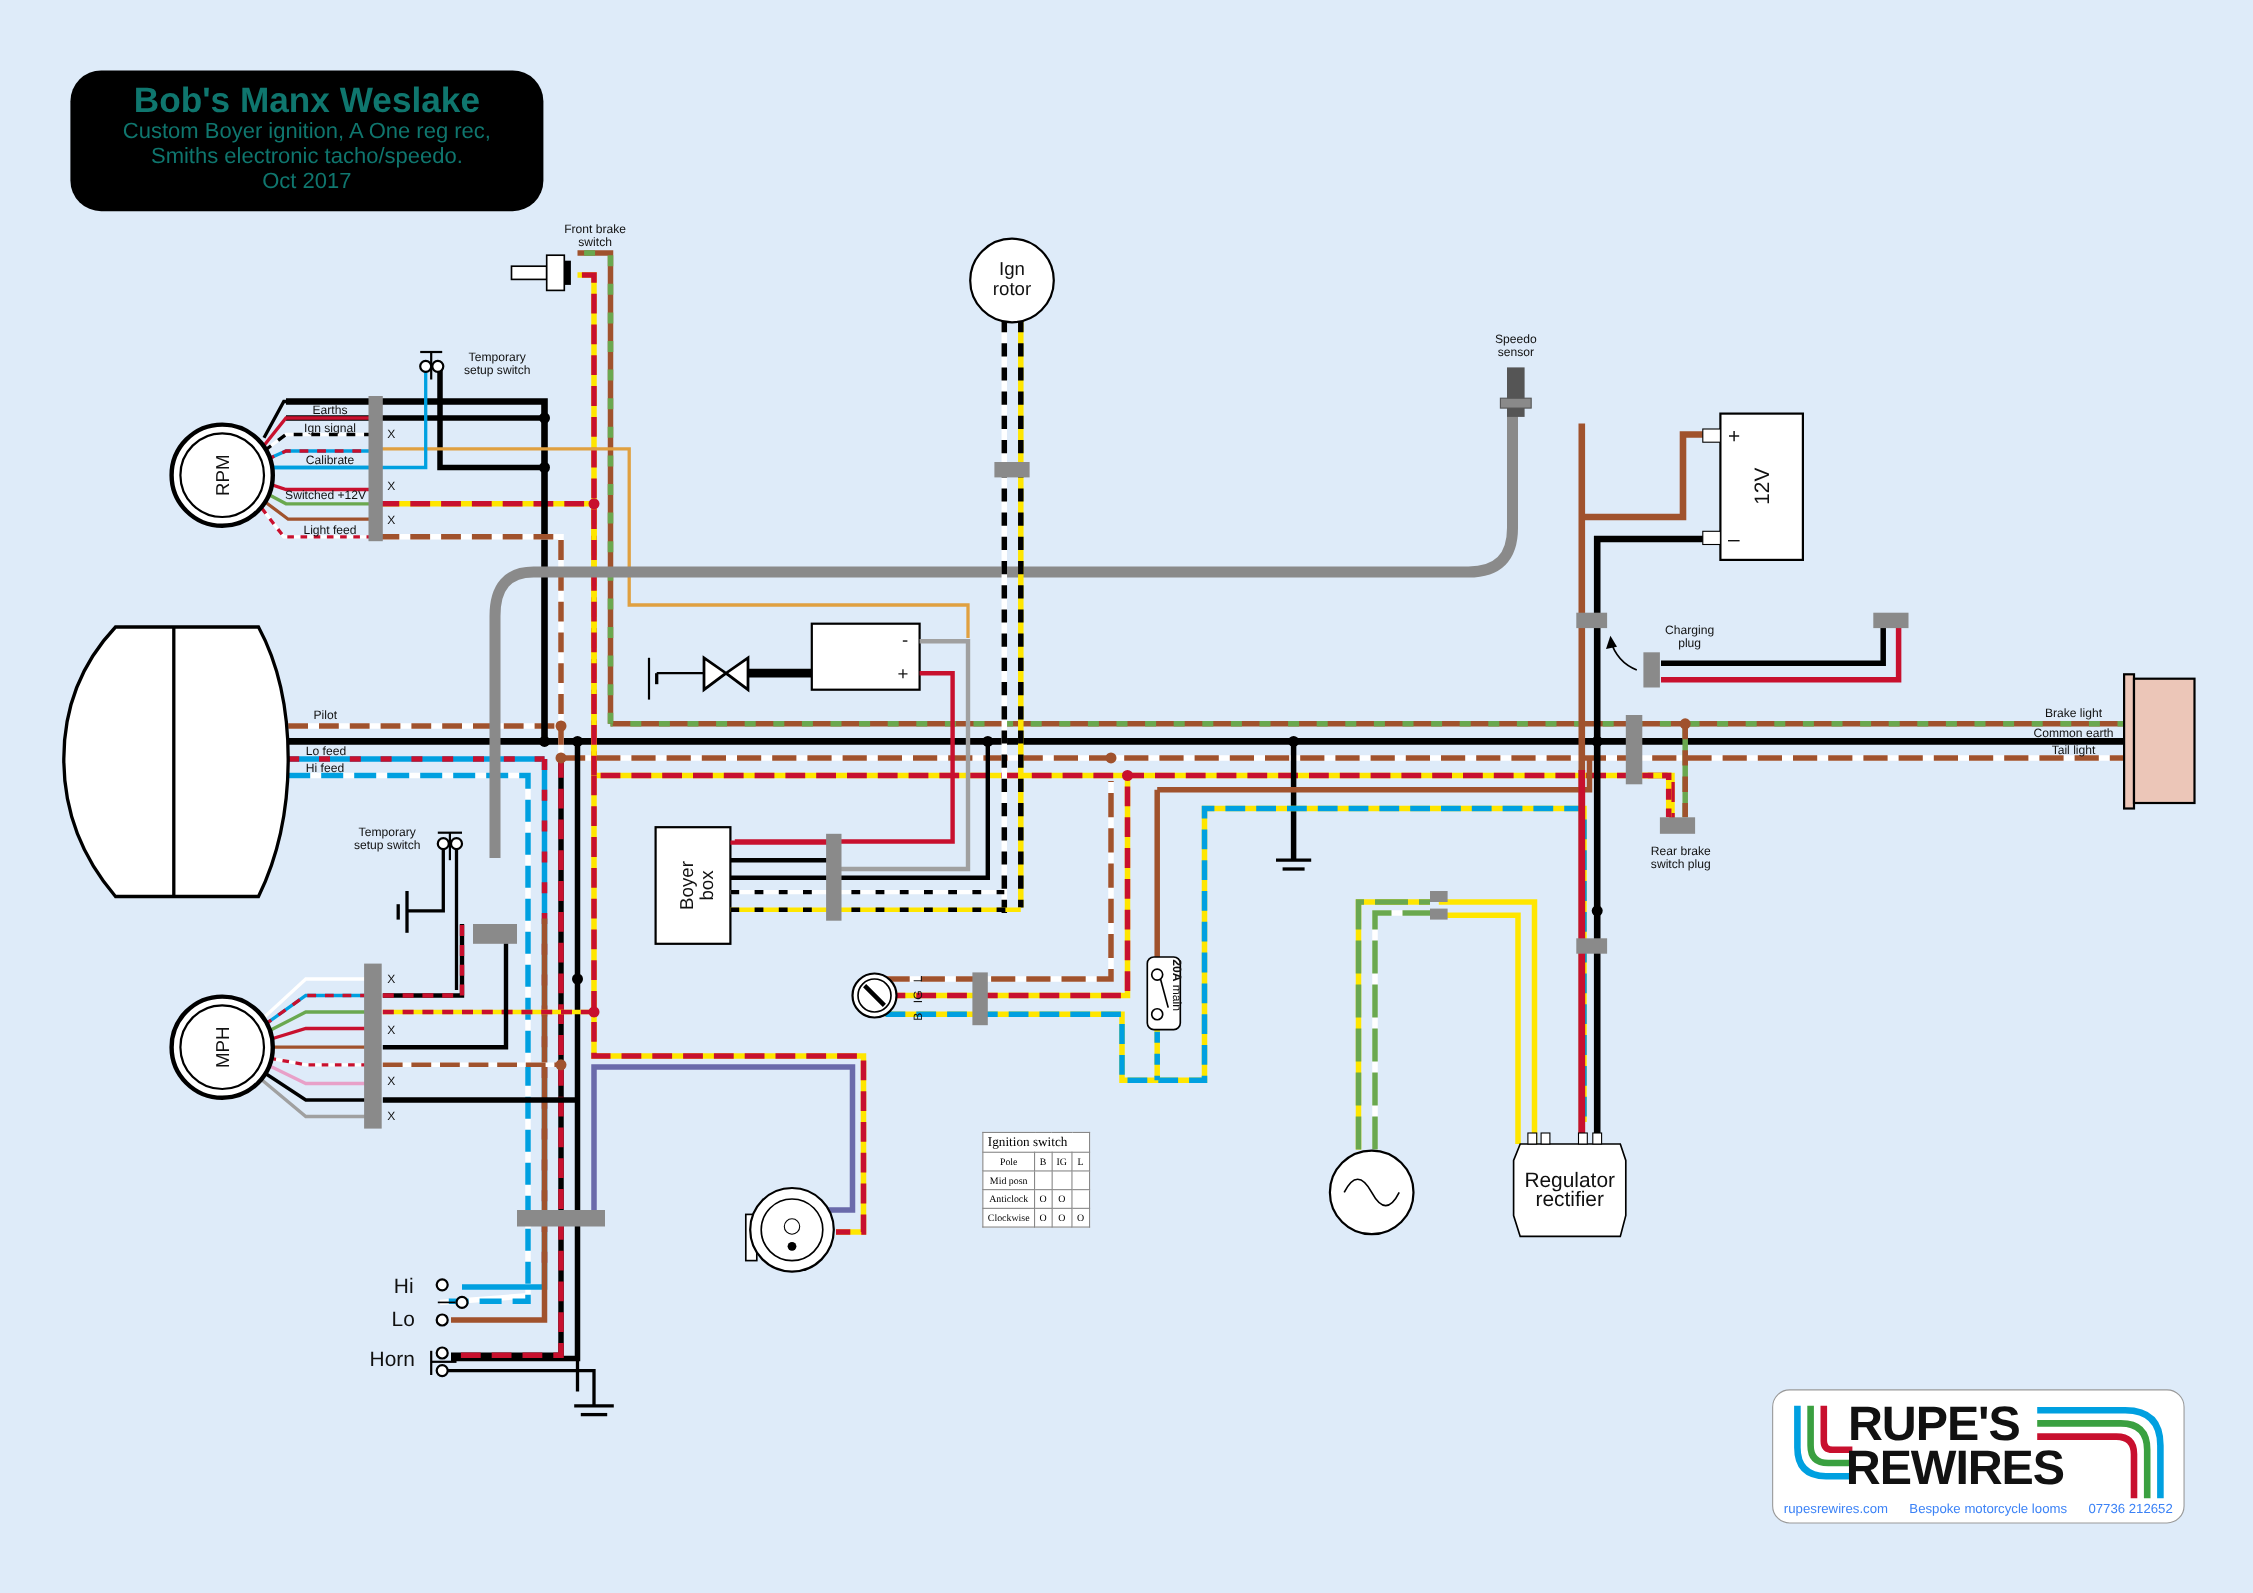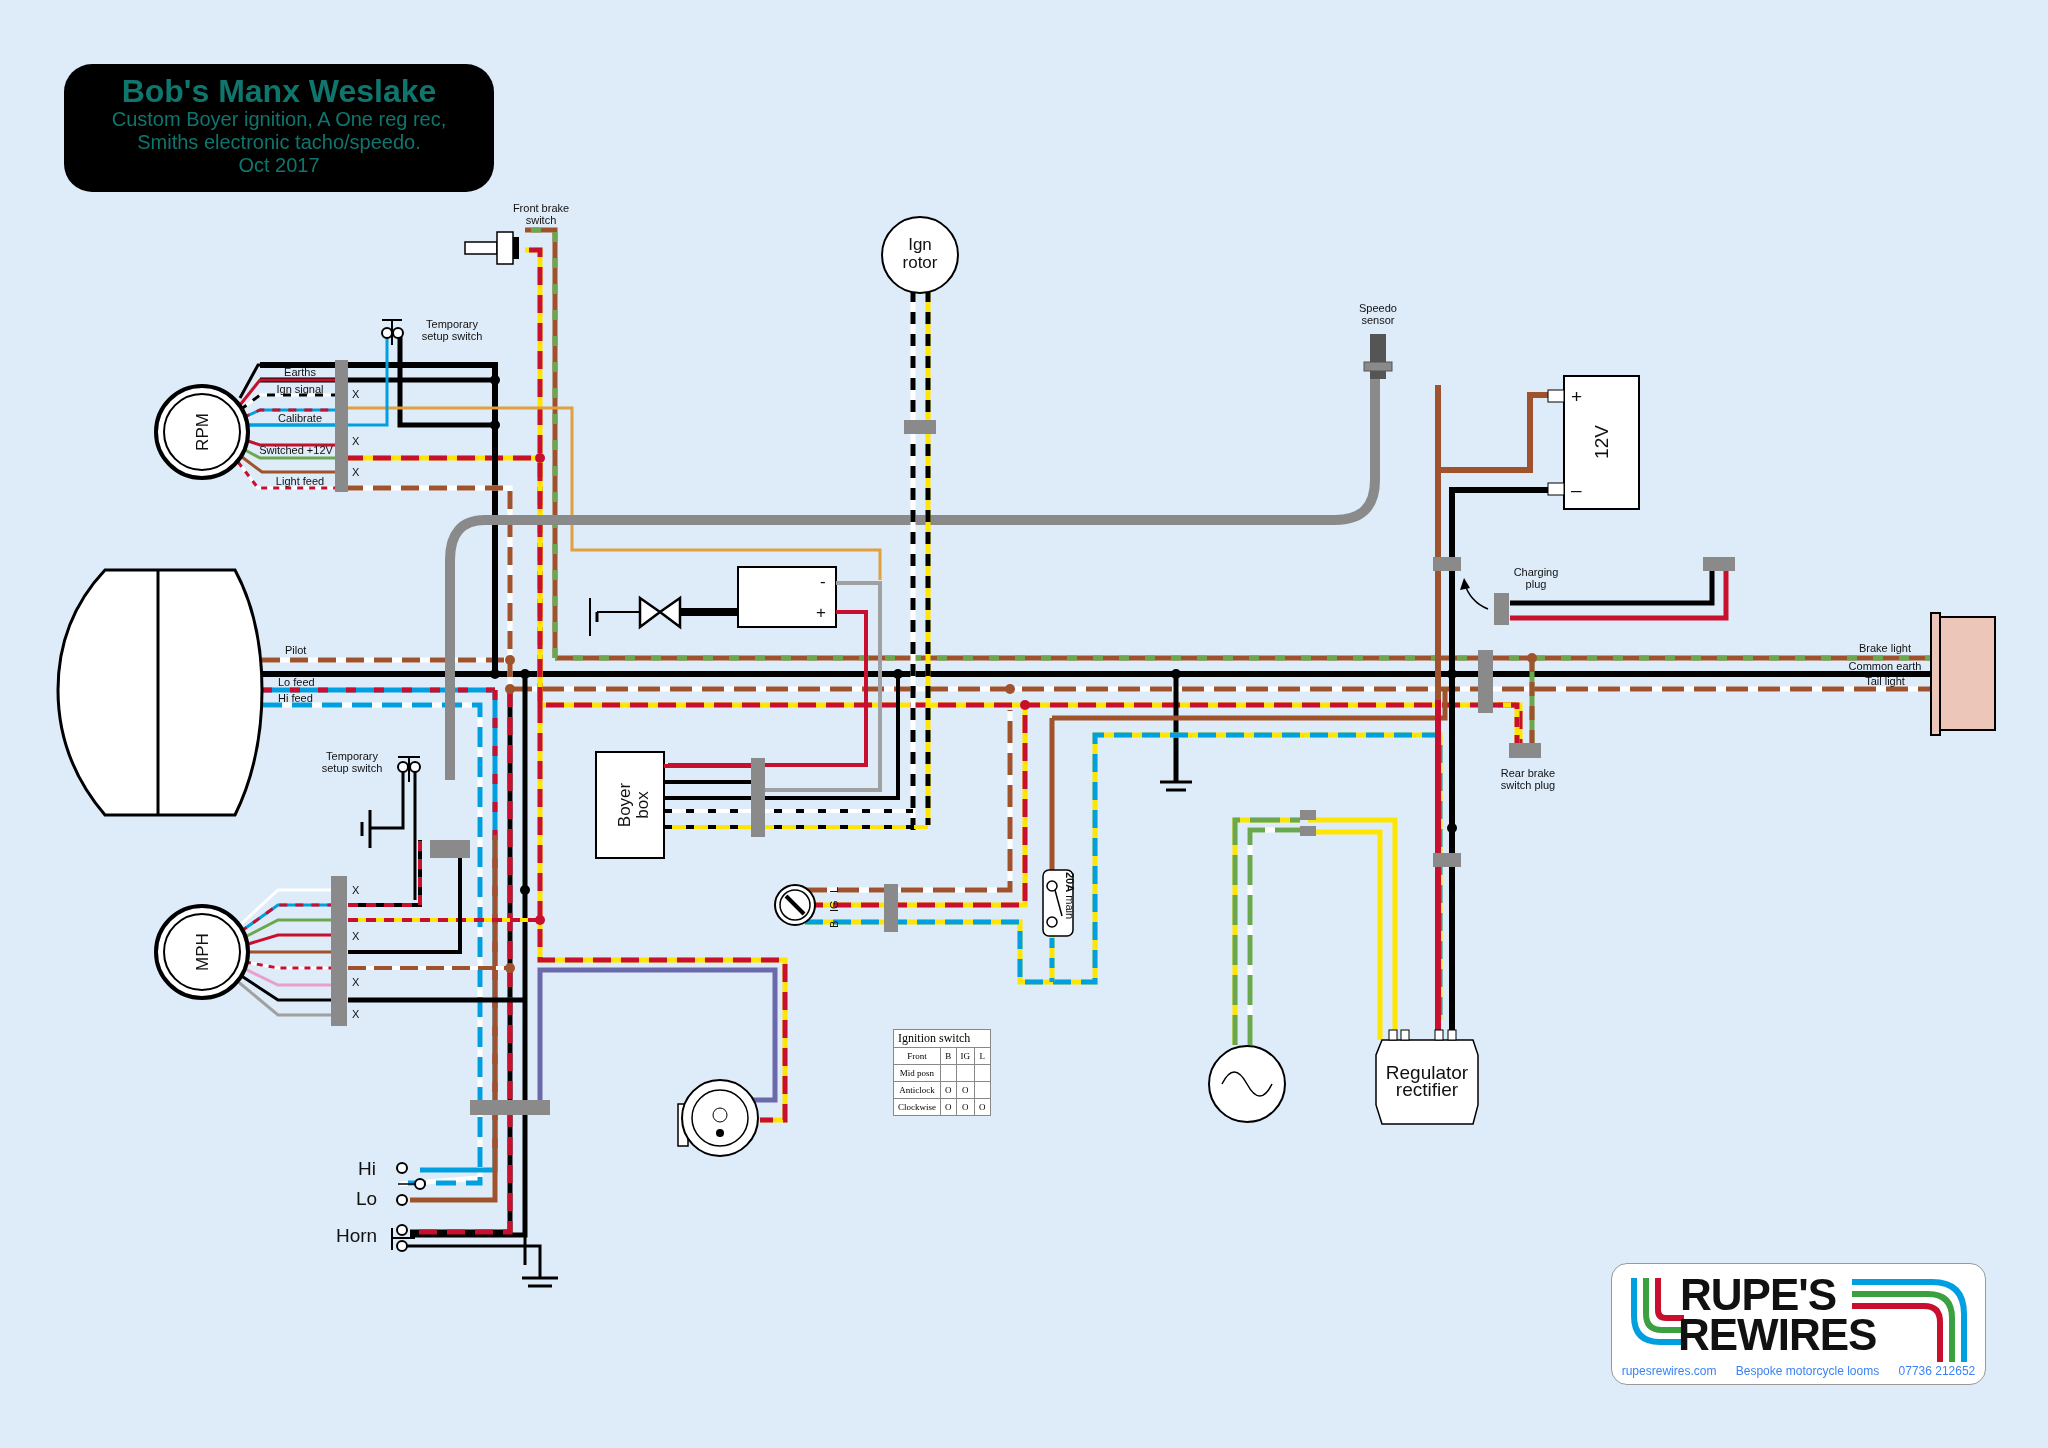--- a/index.html
+++ b/index.html
@@ -386,21 +386,21 @@
       <circle cx="1452" cy="828" r="5"></circle>
   </g>
 </svg>
 
 <table class="ig-table">
   <tbody>
       <tr>
         <td class="ig-title" colspan="4">Ignition switch</td>
       </tr>
   <tr>
-    <td>Front</td>
+    <td>Pole</td>
     <td>B</td>
     <td>IG</td>
     <td>L</td>
   </tr>
   <tr>
     <td>Mid posn</td>
     <td></td>
     <td></td>
     <td></td>
   </tr>

